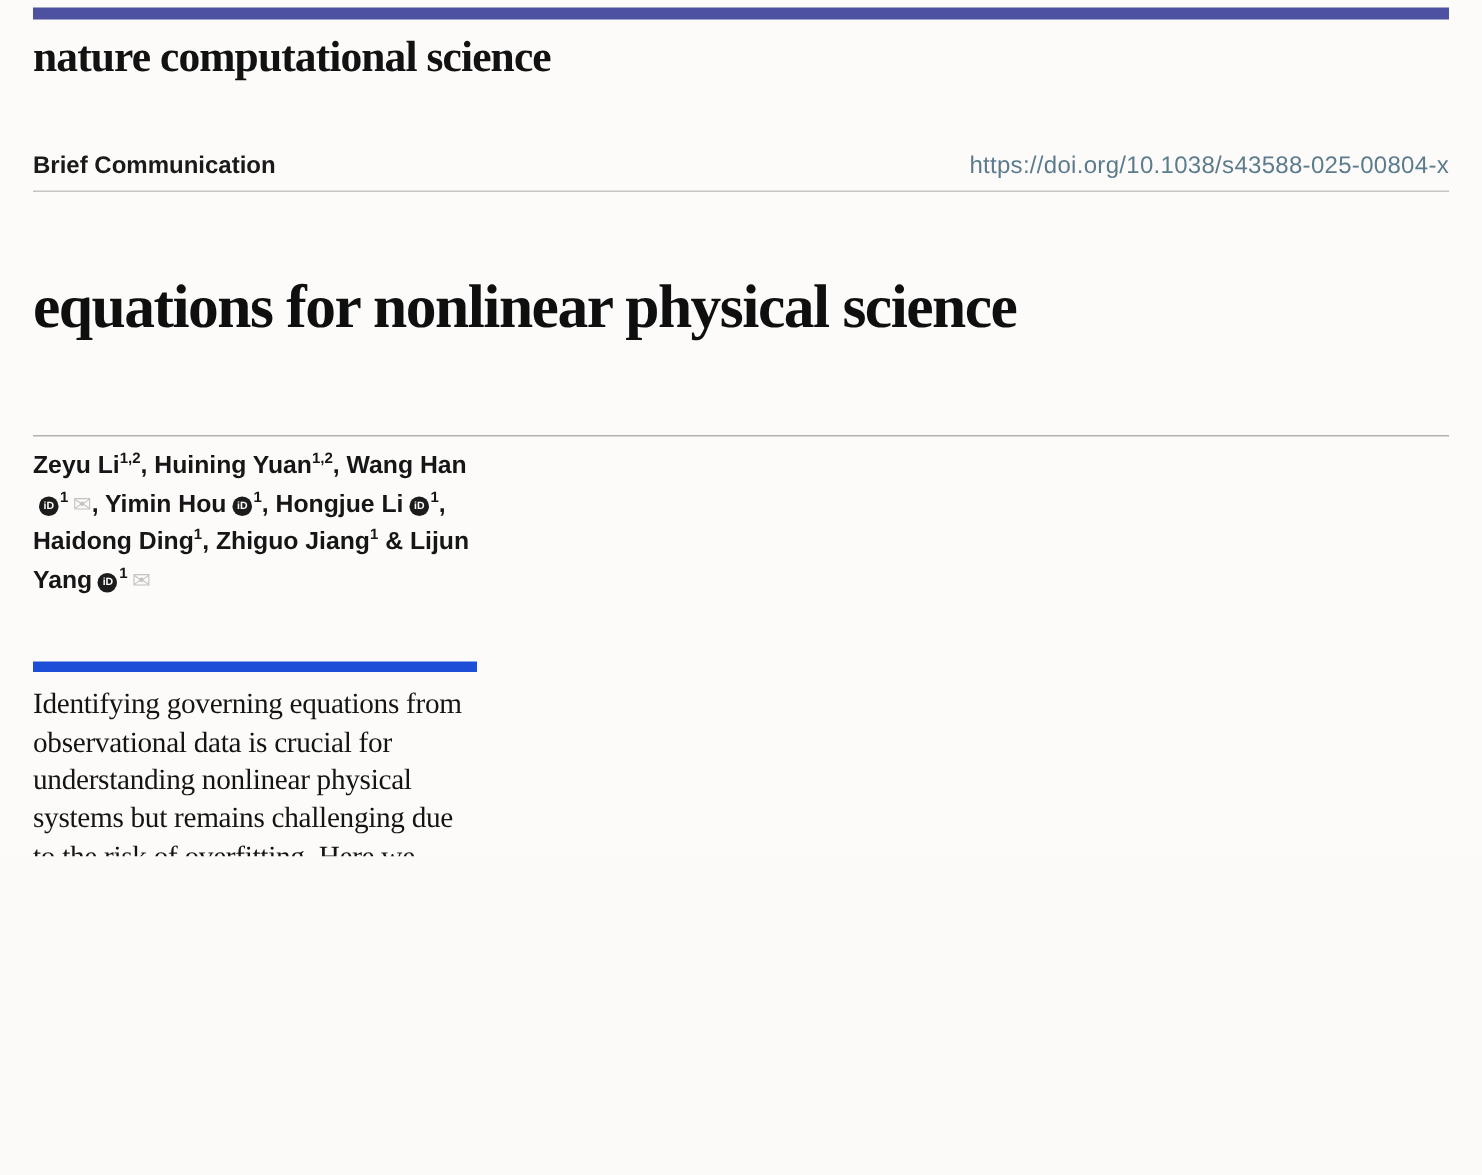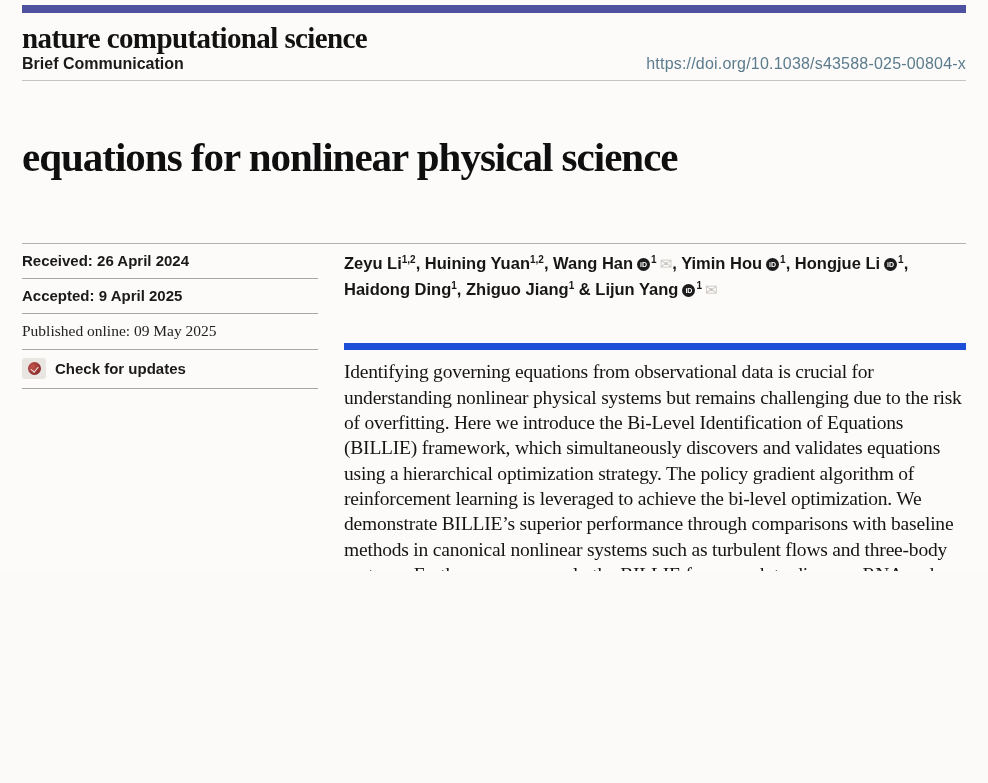--- a/index.html
+++ b/index.html
@@ -14,21 +14,21 @@
     color:#141414;
   }
   .top-bar { height:8px; background:#4d51a0; margin-top:5px; }
   .masthead {
     font-family:"Liberation Serif", serif;
     font-weight:700; font-size:29px; letter-spacing:-0.6px;
     margin-top:9px; color:#121212;
   }
   .header-row {
     display:flex; justify-content:space-between; align-items:flex-end;
-    padding-bottom:7px;
+    margin-top:47px; padding-bottom:7px;
     border-bottom:1px solid #c6c4c1;
   }
   .article-type { font-weight:700; font-size:16px; color:#1a1a1a; }
   .doi { font-size:16px; color:#5c7c8e; text-decoration:none; letter-spacing:0.2px; }
   .title {
     font-family:"Liberation Serif", serif;
     font-weight:700; font-size:41px; line-height:1.1;
     letter-spacing:-1px; margin-top:9px; color:#0f0f0f;
   }
   .columns {
@@ -102,31 +102,20 @@
     <a class="doi" href="#">https://doi.org/10.1038/s43588-025-00804-x</a>
   </div>
 
   <h1 class="title">
     <br>
     <span>equations for nonlinear physical science</span>
   </h1>
 
   <div class="columns">
 
-    <div class="meta-col">
-      <div class="meta-item">Received: 26 April 2024</div>
-      <div class="meta-item">Accepted: 9 April 2025</div>
-      <div class="meta-item serif">Published online: 09 May 2025</div>
-      <div class="meta-item check-row">
-        <span class="crossmark">
-          <span class="cm-circle"></span>
-        </span>
-        <span>Check for updates</span>
-      </div>
-    </div>
 
     <div class="right-col">
       <div class="authors"><span>Zeyu Li</span><sup>1,2</sup>, <span>Huining Yuan</span><sup>1,2</sup>, <span>Wang Han</span><span class="orcid-badge">iD</span><sup>1</sup><span class="mail-icon">✉</span>, <span>Yimin Hou</span><span class="orcid-badge">iD</span><sup>1</sup>, <span>Hongjue Li</span><span class="orcid-badge">iD</span><sup>1</sup>, <span>Haidong Ding</span><sup>1</sup>, <span>Zhiguo Jiang</span><sup>1</sup> &amp; <span>Lijun Yang</span><span class="orcid-badge">iD</span><sup>1</sup><span class="mail-icon">✉</span></div>
       <p class="abstract">Identifying governing equations from observational data is crucial for understanding nonlinear physical systems but remains challenging due to the risk of overfitting. Here we introduce the Bi-Level Identification of Equations (BILLIE) framework, which simultaneously discovers and validates equations using a hierarchical optimization strategy. The policy gradient algorithm of reinforcement learning is leveraged to achieve the bi-level optimization. We demonstrate BILLIE’s superior performance through comparisons with baseline methods in canonical nonlinear systems such as turbulent flows and three-body systems. Furthermore, we apply the BILLIE framework to discover RNA and protein velocity equations directly from single-cell sequencing data. The equations identified by BILLIE outperform empirical models in predicting cellular differentiation states, underscoring BILLIE’s potential to reveal fundamental physical laws across a wide range of scientific fields.</p>
     </div>
 
   </div>
 </div>
 
 </body></html>

